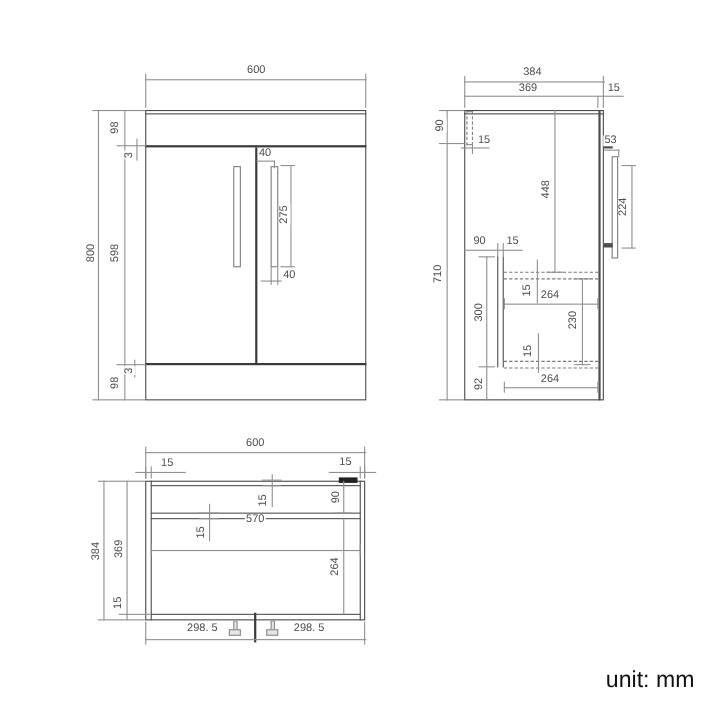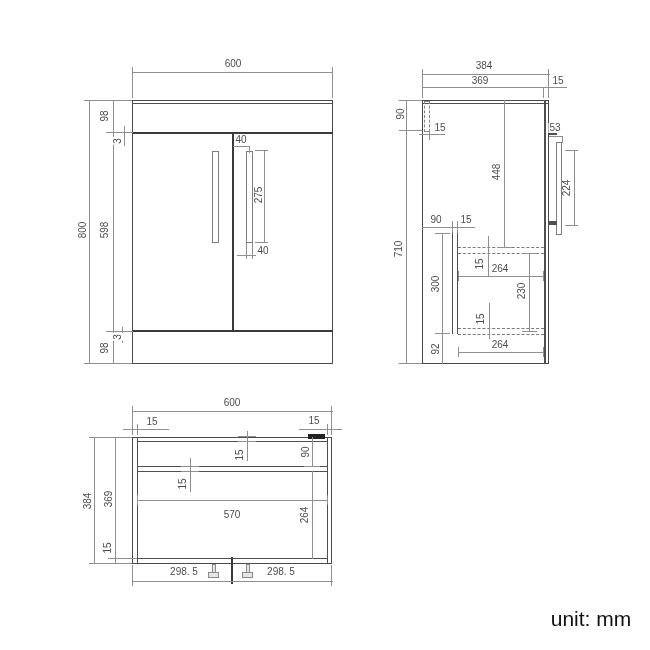--- a/index.html
+++ b/index.html
@@ -204,21 +204,21 @@
     <div class="dim" style="left:181px;top:466px;width:18px;height:1px"></div>
     <div class="dim" style="left:181px;top:471px;width:18px;height:1px"></div>
     <span class="lbl v" style="left:183px;top:484px">15</span>
 
     <div class="dim" style="left:312px;top:437px;width:1px;height:30px"></div>
     <span class="lbl v" style="left:306px;top:452px">90</span>
 
     <div class="dim" style="left:137px;top:500px;width:191px;height:1px"></div>
     <div class="dim" style="left:137px;top:495px;width:1px;height:10px"></div>
     <div class="dim" style="left:327px;top:495px;width:1px;height:10px"></div>
-    <span class="lbl" style="left:232px;top:515px">570</span>
+    <span class="lbl" style="left:232px;top:473px">570</span>
 
     <div class="dim" style="left:312px;top:471px;width:1px;height:88px"></div>
     <div class="dim" style="left:304px;top:466px;width:16px;height:1px"></div>
     <span class="lbl v" style="left:305px;top:515px">264</span>
 
     <div class="dim" style="left:132px;top:581px;width:201px;height:1px"></div>
     <div class="dim" style="left:132px;top:565px;width:1px;height:21px"></div>
     <div class="dim" style="left:331px;top:565px;width:1px;height:21px"></div>
     <span class="lbl" style="left:184px;top:572px">298. 5</span>
     <span class="lbl" style="left:281px;top:572px">298. 5</span>

